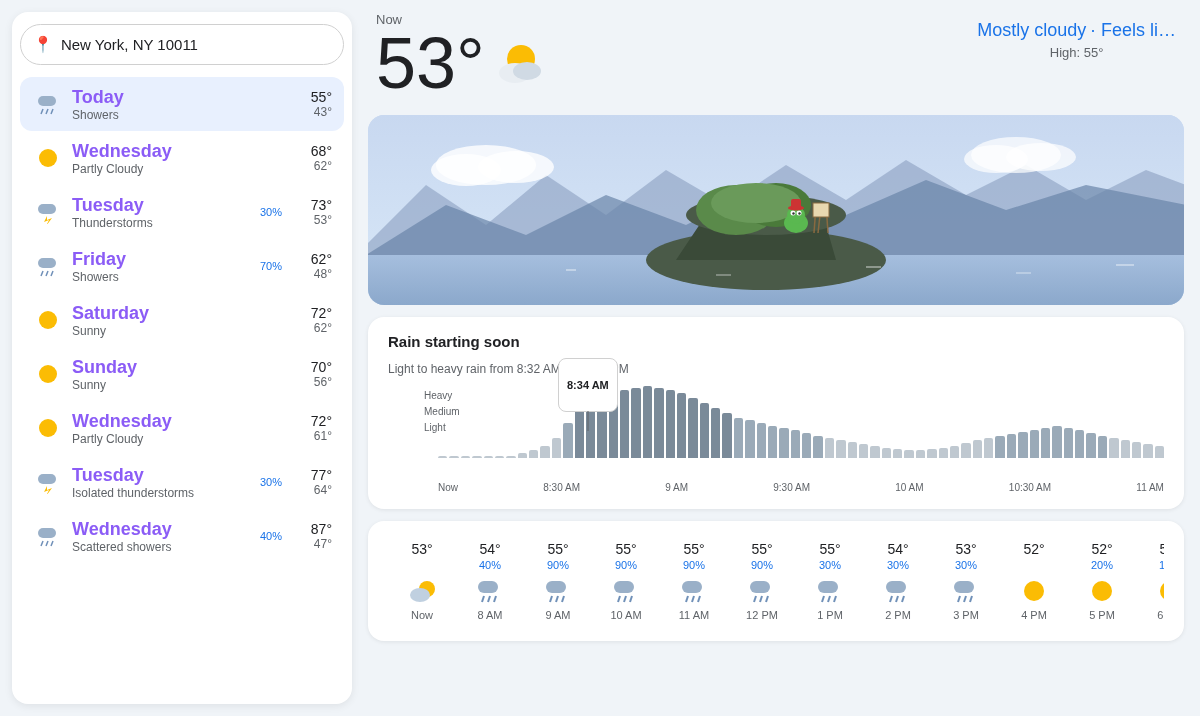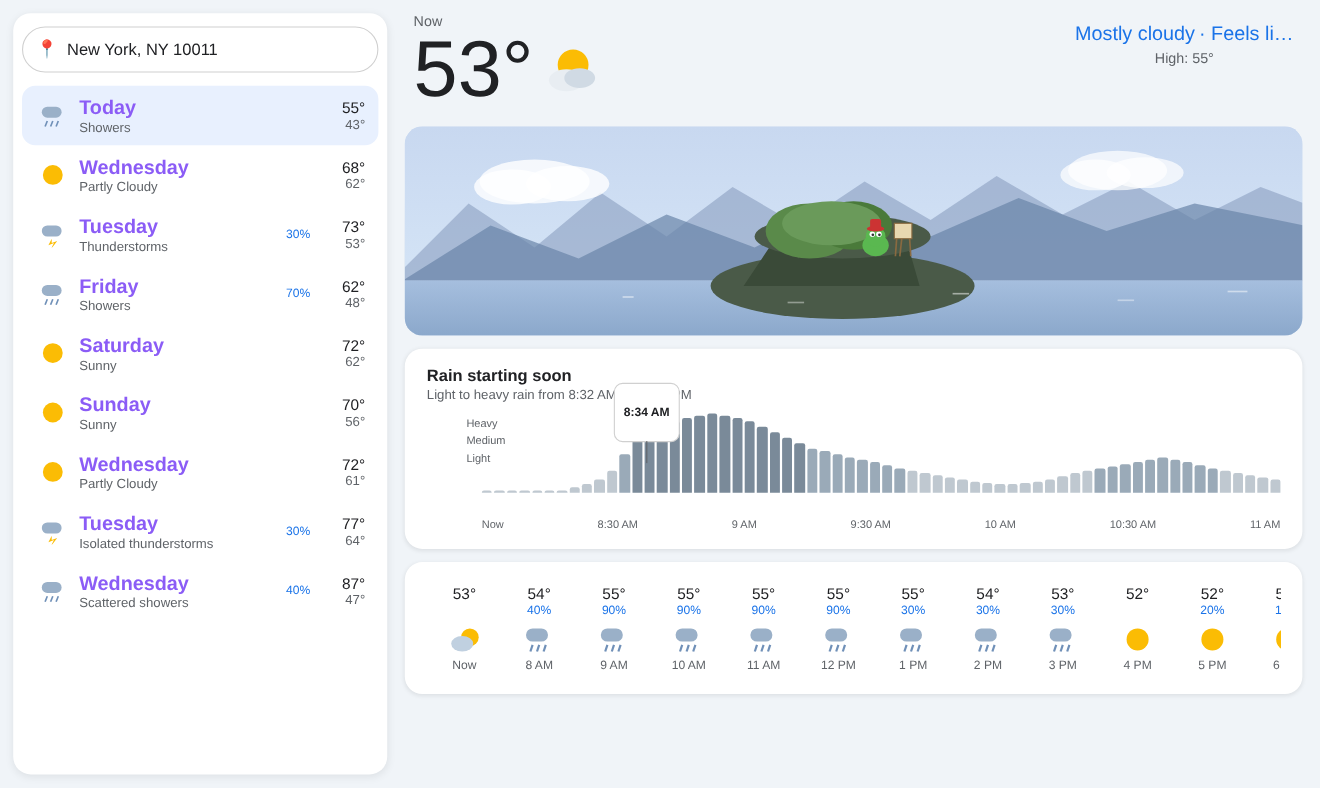--- a/index.html
+++ b/index.html
@@ -163,21 +163,21 @@
     .rain-section {
       background: #fff;
       border-radius: 16px;
       padding: 16px 20px;
       box-shadow: 0 1px 4px rgba(0,0,0,0.08);
     }
     .rain-title {
       font-size: 15px;
       font-weight: 700;
       color: #202124;
-      margin-bottom: 2px;
+      margin-bottom: 12px;
     }
     .rain-subtitle {
       font-size: 12px;
       color: #5f6368;
       margin-bottom: 12px;
     }
     .chart-area {
       position: relative;
       height: 90px;
     }

